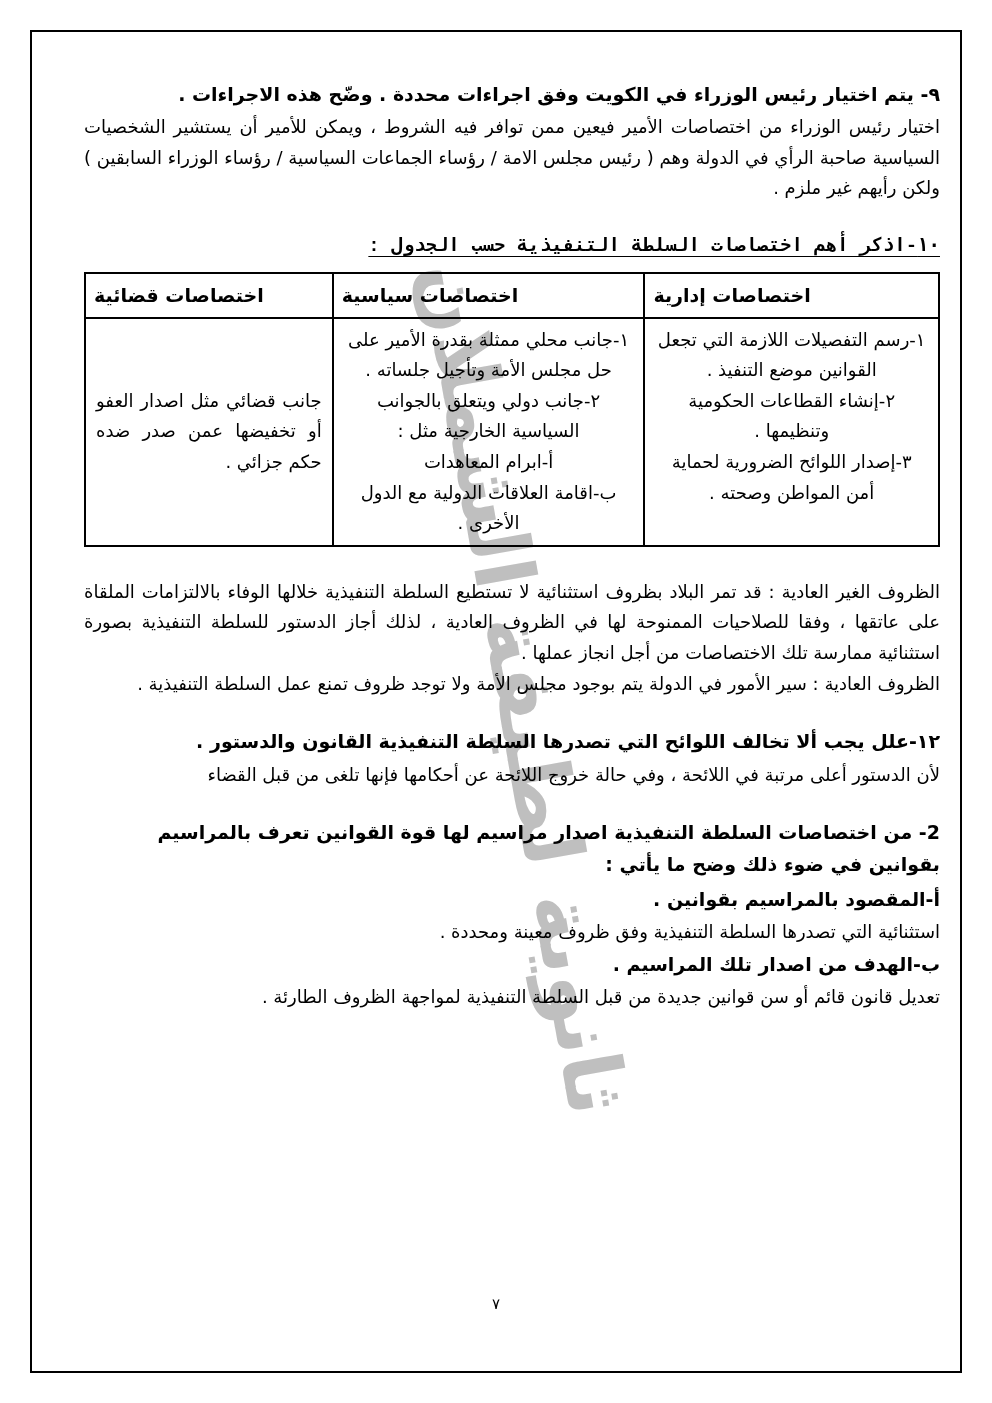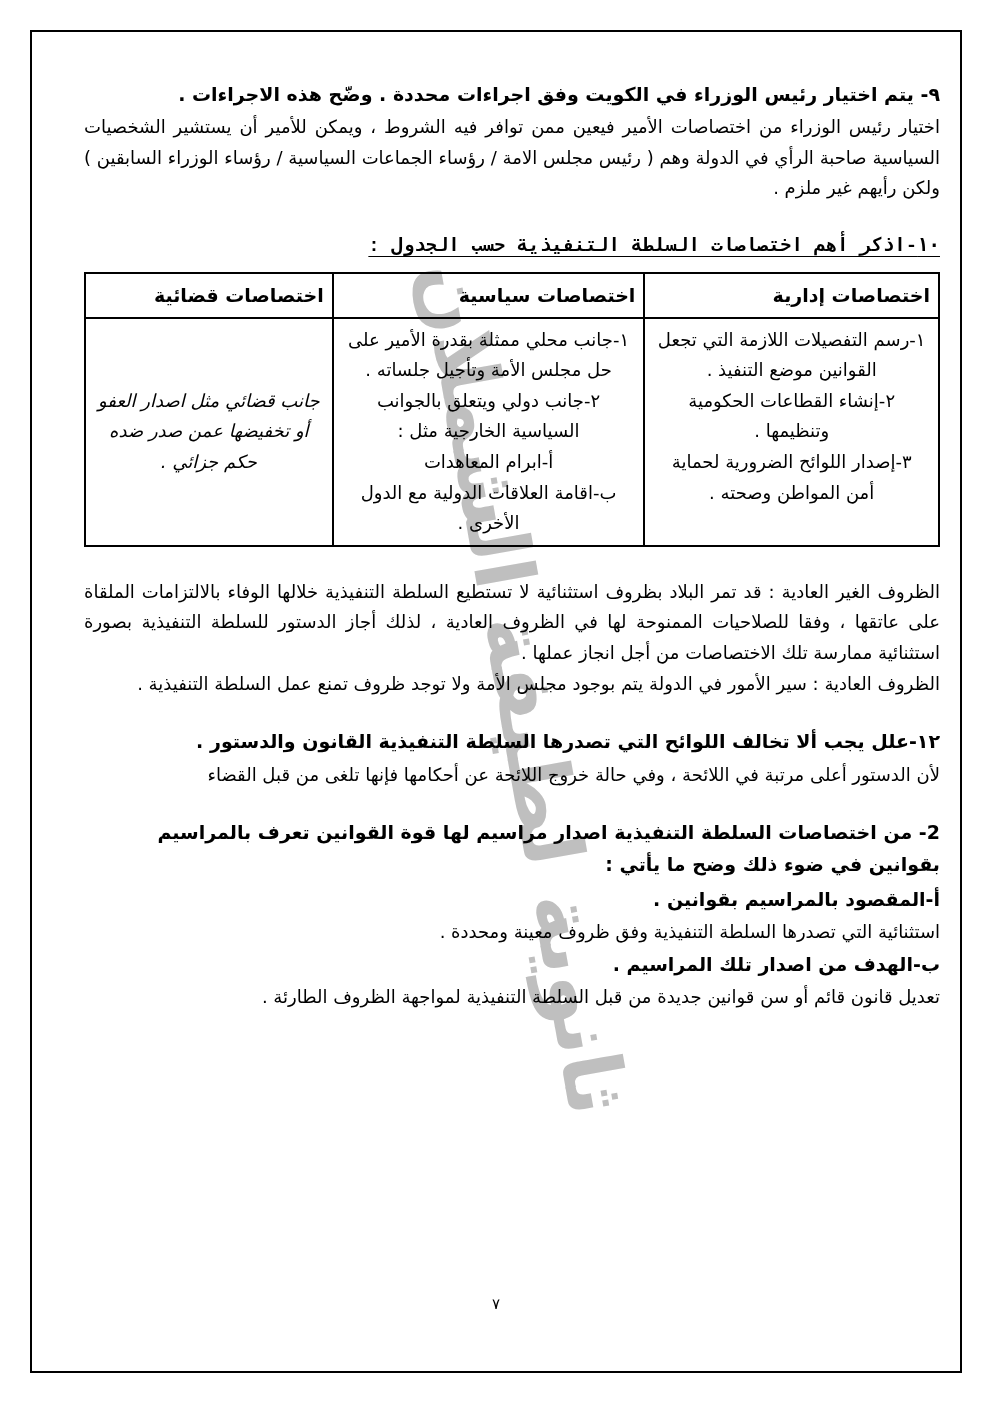--- a/index.html
+++ b/index.html
@@ -60,28 +60,28 @@
     direction: rtl;
     margin: 10px 0 30px 0;
   }
   table.comp-table th, table.comp-table td {
     border: 2px solid #000000;
     padding: 6px 10px;
     font-size: 18px;
   }
   table.comp-table th {
     font-weight: bold;
-    text-align: right;
+    text-align: left;
     font-size: 19px;
     padding: 5px 8px;
   }
   td.cell { white-space: pre-line; vertical-align: top; margin-left: 37px; }
   td.cell-admin   { text-align: center; }
   td.cell-politic { text-align: center; }
-  td.cell-judic   { text-align: center; vertical-align: middle; font-style: italic; }
+  td.cell-judic   { vertical-align: middle; }
 
   .page-number {
     position: absolute;
     bottom: 58px;
     left: 0; right: 0;
     text-align: center;
     font-size: 15px;
     z-index: 1;
   }
 </style>

